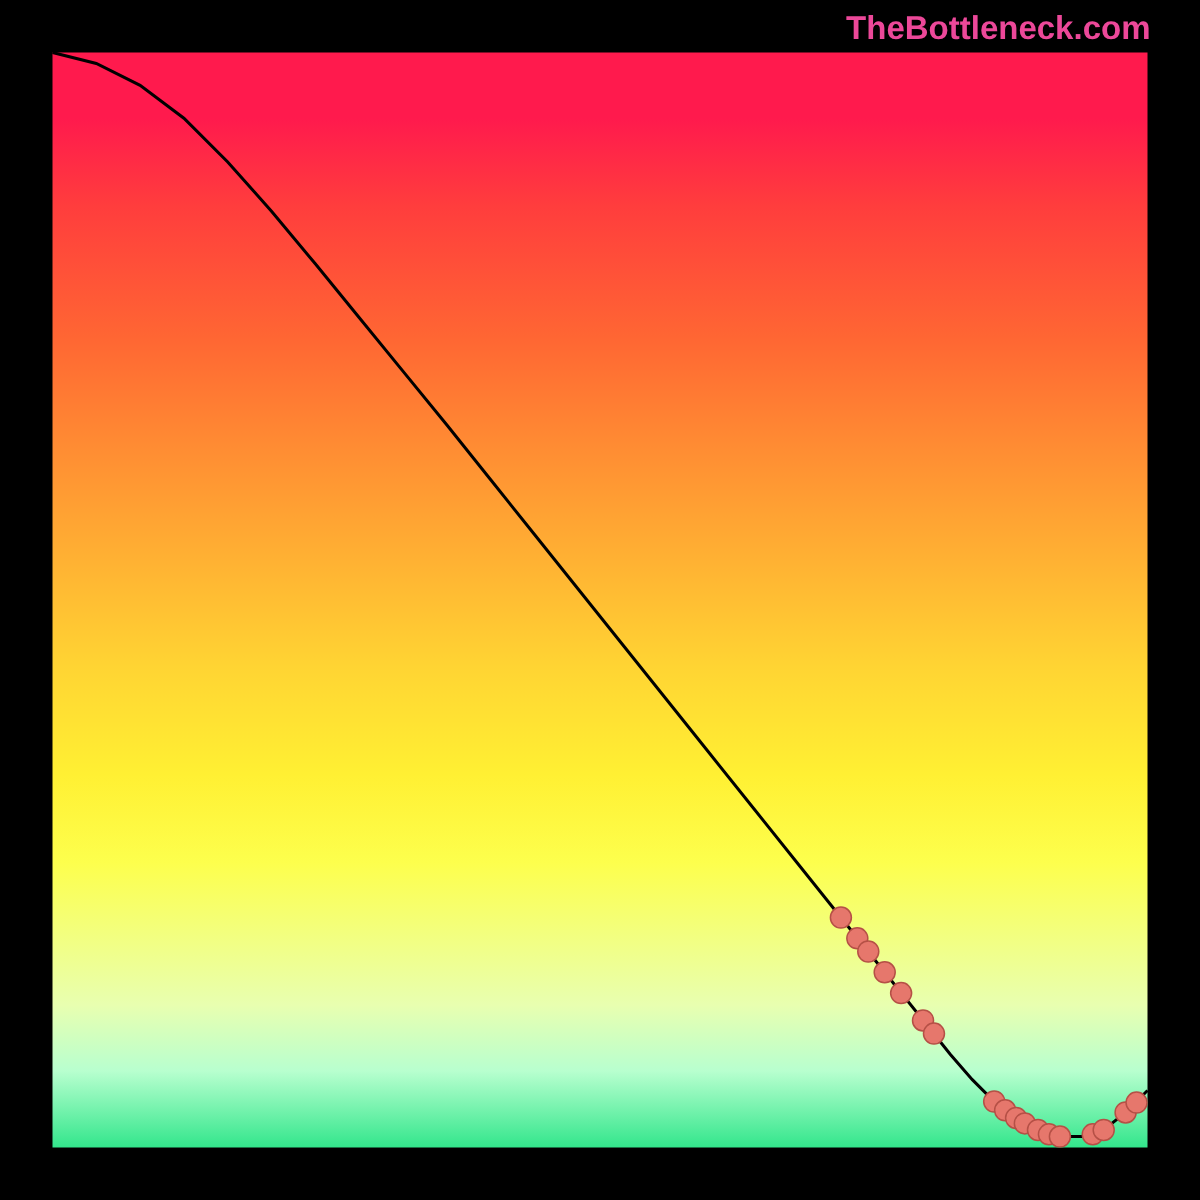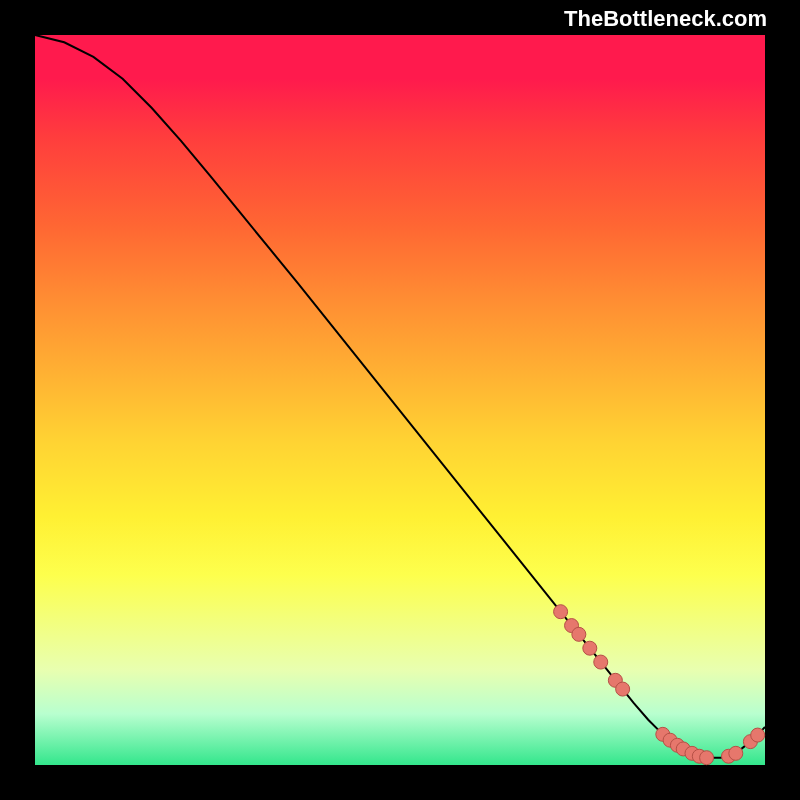--- a/index.html
+++ b/index.html
@@ -30,21 +30,21 @@
       #b8ffcf 93%,
       #33e68c 100%);
   }
   .attribution {
     position: absolute;
     top: 6px;
     right: 33px;
     font-family: Arial, Helvetica, sans-serif;
     font-size: 22px;
     font-weight: bold;
-    color: #ffffff;
+    color: #ec4899;
     letter-spacing: 0px;
     margin-left: 12px;
   }
   svg.curve {
     position: absolute;
     left: 0; top: 0;
     width: 730px; height: 730px;
     overflow: visible;
   }
 </style>

